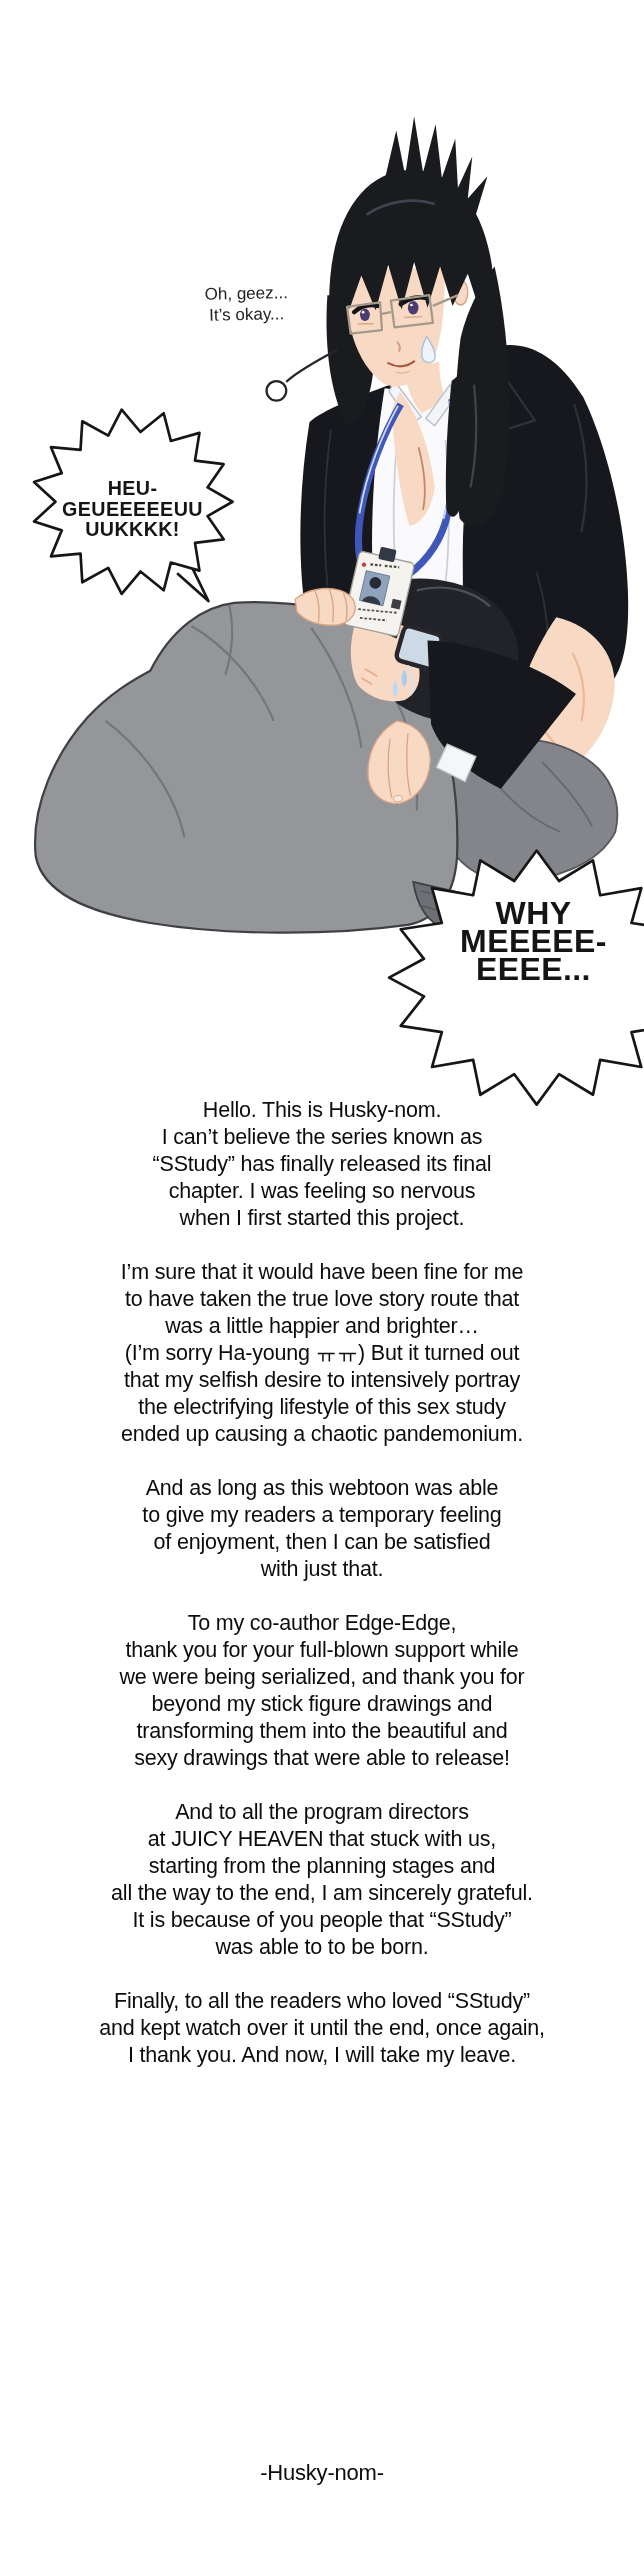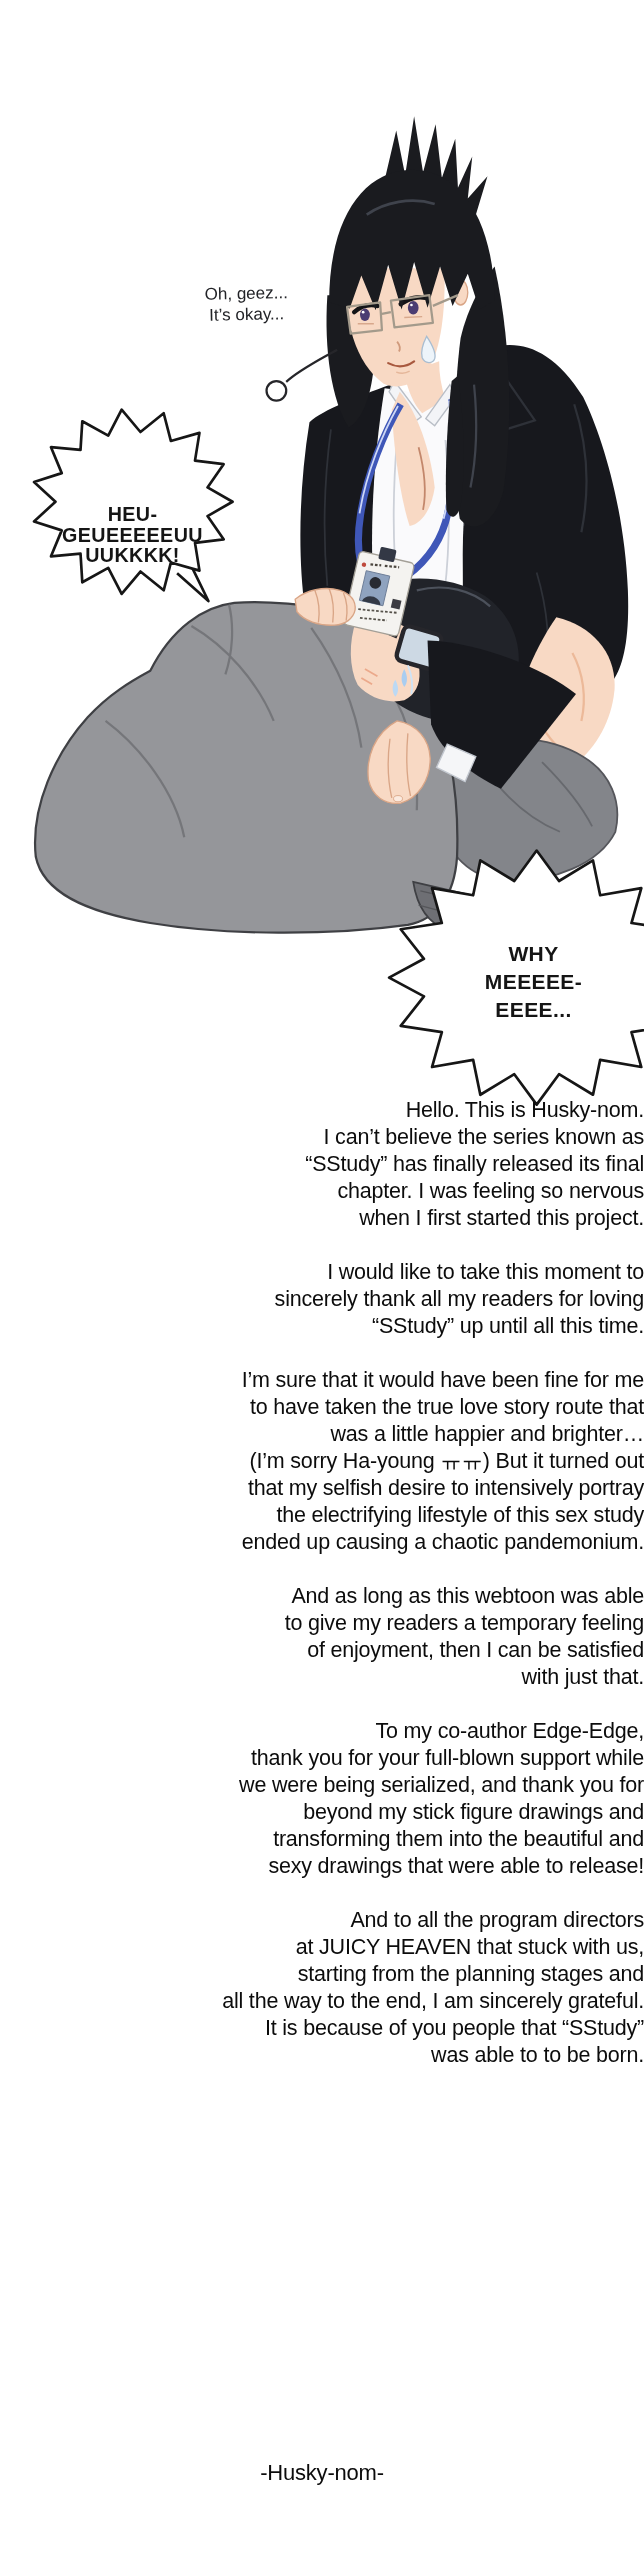--- a/index.html
+++ b/index.html
@@ -5,25 +5,25 @@
   html,body{margin:0;padding:0;background:#ffffff;}
   .page{position:relative;width:644px;height:2576px;background:#ffffff;overflow:hidden;
         font-family:"Liberation Sans",sans-serif;color:#0c0c0c;}
   .art{position:absolute;top:0;left:0;width:644px;height:1118px;}
   .art svg{position:absolute;top:0;left:0;}
   .aside-text{position:absolute;left:191px;top:284px;width:111px;text-align:center;
         font-size:17px;line-height:20.6px;color:#222327;white-space:pre-line;
         transform:rotate(-1.2deg);font-family:"Liberation Sans",sans-serif;}
   .bubble-text{position:absolute;text-align:center;font-weight:bold;color:#151515;
         white-space:pre-line;font-family:"Liberation Sans",sans-serif;}
-  .sob-text{left:43px;top:504px;width:179px;font-size:19.7px;line-height:20.6px;letter-spacing:0.4px;}
-  .cry-text{left:436px;top:940px;width:195px;font-size:21px;line-height:28px;letter-spacing:0.4px;}
+  .sob-text{left:43px;top:478px;width:179px;font-size:19.7px;line-height:20.6px;letter-spacing:0.4px;}
+  .cry-text{left:436px;top:899px;width:195px;font-size:32px;line-height:28px;letter-spacing:0.4px;}
   .afterword{position:absolute;top:1097px;left:0;width:644px;text-align:center;
         font-size:21.5px;line-height:27px;letter-spacing:-0.2px;}
-  .afterword p{margin:0 0 27px 0;white-space:pre-line;text-align:right;}
+  .afterword p{margin:0 0 27px 0;white-space:pre-line;}
   .signature{position:absolute;top:2460px;left:0;width:644px;text-align:center;
         font-size:22px;letter-spacing:-0.2px;}
 </style>
 </head>
 <body>
 
 <div class="page">
 
   <div class="art">
     <svg viewBox="0 0 720 1250" width="644" height="1118">
@@ -209,23 +209,20 @@
 MEEEEE-
 EEEE...</div>
   </div>
 
   <div class="afterword">
     <p>Hello. This is Husky-nom.
 I can’t believe the series known as
 “SStudy” has finally released its final
 chapter. I was feeling so nervous
 when I first started this project.</p>
-    <p>I would like to take this moment to
-sincerely thank all my readers for loving
-“SStudy” up until all this time.</p>
     <p>I’m sure that it would have been fine for me
 to have taken the true love story route that
 was a little happier and brighter…
 (I’m sorry Ha-young ㅠㅠ) But it turned out
 that my selfish desire to intensively portray
 the electrifying lifestyle of this sex study
 ended up causing a chaotic pandemonium.</p>
     <p>And as long as this webtoon was able
 to give my readers a temporary feeling
 of enjoyment, then I can be satisfied
@@ -235,17 +232,20 @@
 we were being serialized, and thank you for
 beyond my stick figure drawings and
 transforming them into the beautiful and
 sexy drawings that were able to release!</p>
     <p>And to all the program directors
 at JUICY HEAVEN that stuck with us,
 starting from the planning stages and
 all the way to the end, I am sincerely grateful.
 It is because of you people that “SStudy”
 was able to to be born.</p>
+    <p>Finally, to all the readers who loved “SStudy”
+and kept watch over it until the end, once again,
+I thank you. And now, I will take my leave.</p>
   </div>
 
   <div class="signature">-Husky-nom-</div>
 </div>
 
 
 </body></html>

